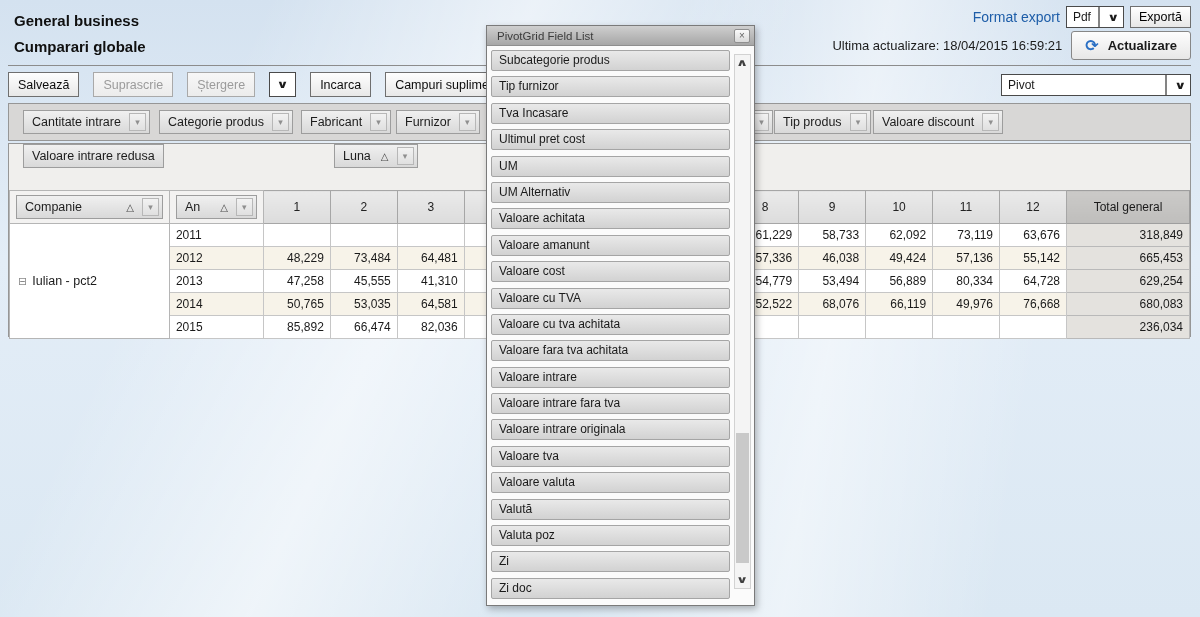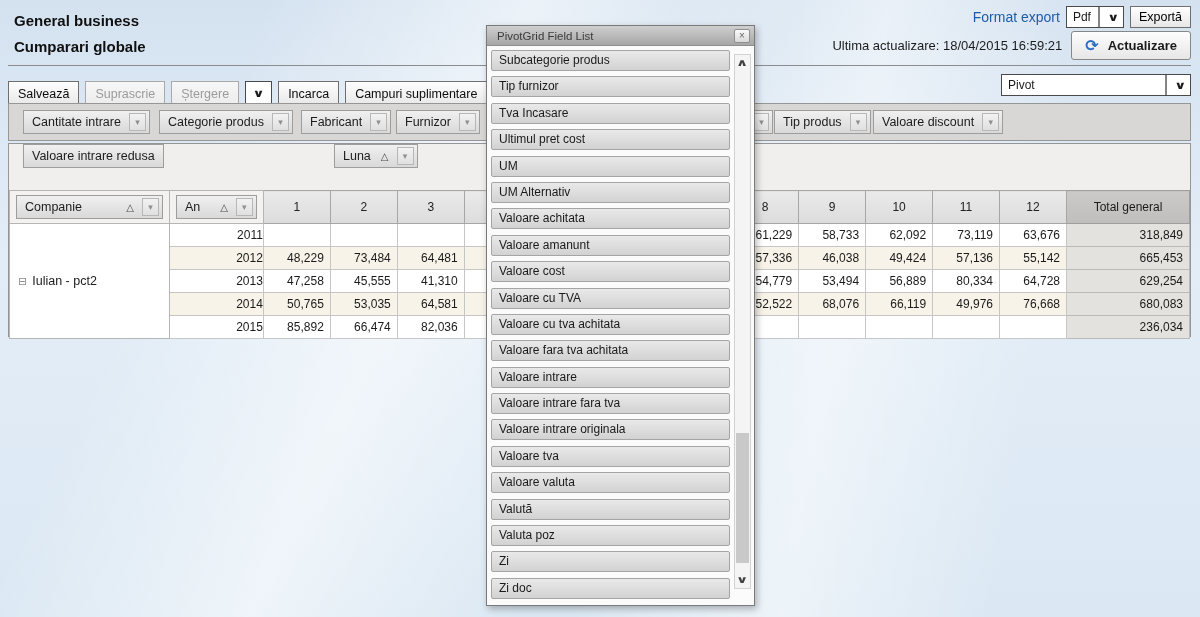--- a/index.html
+++ b/index.html
@@ -23,21 +23,21 @@
   .sel-pdf { width:58px; }
   .btn { display:inline-flex; align-items:center; justify-content:center; height:22px; padding:0 8px;
          background:linear-gradient(#ffffff,#e7e7e7); border:1px solid #6f6f6f; font-size:12.5px; color:#000; cursor:pointer; }
   .tr2 { position:absolute; top:31px; right:9px; display:flex; align-items:center; gap:9px; height:29px; }
   .upd { font-size:13px; color:#1b1b1b; }
   .refresh-btn { display:flex; align-items:center; gap:9px; height:29px; padding:0 13px; border:1px solid #878787;
                  border-radius:3px; background:linear-gradient(#fdfdfd,#e7e7e7); font-size:13px; font-weight:bold; cursor:pointer; }
   .ricon { color:#2a6fc4; font-size:16px; font-weight:bold; line-height:16px; }
   .sep { position:absolute; left:8px; right:9px; top:65px; border-top:1px solid #8c8c8c; }
   
-  .toolbar { position:absolute; left:8px; top:72px; display:flex; gap:6px; height:25px;margin-top:9px; }
+  .toolbar { position:absolute; left:8px; top:72px; display:flex; gap:14px; height:25px; }
   .tbtn { display:inline-flex; align-items:center; justify-content:center; height:25px; padding:0 9px;
           background:linear-gradient(#fefefe,#e8e8e8); border:1px solid #6f6f6f; font-size:12.5px; color:#0c0c0c; cursor:pointer; }
   .tbtn.dis { color:#9b9b9b; border-color:#a9a9a9; background:linear-gradient(#f7f7f7,#ececec); }
   .combo { width:27px; height:25px; background:#fff; border:1px solid #4a4a4a; display:flex; align-items:center; justify-content:center; font-weight:bold; font-size:11px; cursor:pointer; }
   .combo span { transform:scaleX(1.35); }
   .tbtn.pers { width:118px; justify-content:flex-start; padding-left:8px; }
   .sel-pivot { position:absolute; top:74px; right:9px; width:190px; }
   
   .filterbar { position:absolute; left:8px; top:103px; width:1183px; height:38px;
                background:#d8d7d6; border:1px solid #969696; }
@@ -57,21 +57,21 @@
   table { position:absolute; left:0; top:46px; border-collapse:collapse; table-layout:fixed; }
   th,td { height:23px; padding:0; font-size:12px; font-weight:normal; overflow:hidden; white-space:nowrap; }
   .hrow th { height:33px; }
   .hc { background:#f3f2f1; border:1px solid #b5b5b5; }
   .hc .fieldbtn { position:relative; display:flex; margin:0 6px; top:0; }
   .hc .fieldbtn .sort { margin-left:auto; }
   .mh { background:linear-gradient(#eaeaea,#dcdcdc); border:1px solid #a6a6a6; text-align:center; color:#222; }
   .thh { background:linear-gradient(#cbcac8,#bfbebc); border:1px solid #9e9e9e; text-align:center; color:#1a1a1a; }
   .cc { background:#fff; border:1px solid #b5b5b5; text-align:left; padding-left:8px; font-size:12.5px; vertical-align:middle; }
   .collapse { color:#8a8a8a; font-size:11px; margin-right:5px; }
-  .yc { border:1px solid #c6c6c6; text-align:right; padding-left:6px; background:#fff; }
+  .yc { border:1px solid #c6c6c6; text-align:left; padding-left:6px; background:#fff; }
   .mc { border:1px solid #c6c6c6; text-align:right; padding-right:6px; background:#fff; }
   .tc { border:1px solid #b9b9b9; text-align:right; padding-right:6px; background:#e4e2de; }
   tr.alt .yc, tr.alt .mc { background:#f7f3e9; }
   
   .panel { position:absolute; left:486px; top:25px; width:269px; height:581px; z-index:10;
            border:1px solid #7a7a7a; background:#fbfbfb; box-shadow:2px 3px 7px rgba(0,0,0,.28); }
   .ptitle { height:20px; background:linear-gradient(#cfcfcf,#a6a6a6); border-bottom:1px solid #8e8e8e;
             display:flex; align-items:center; padding:0 4px 0 10px; font-size:11.5px; color:#3c3c3c; }
   .pclose { margin-left:auto; width:16px; height:14px; border:1px solid #8f8f8f; border-radius:2px;
             background:linear-gradient(#fafafa,#d9d9d9); color:#666; font-size:10px; line-height:12px; text-align:center; cursor:pointer; }

